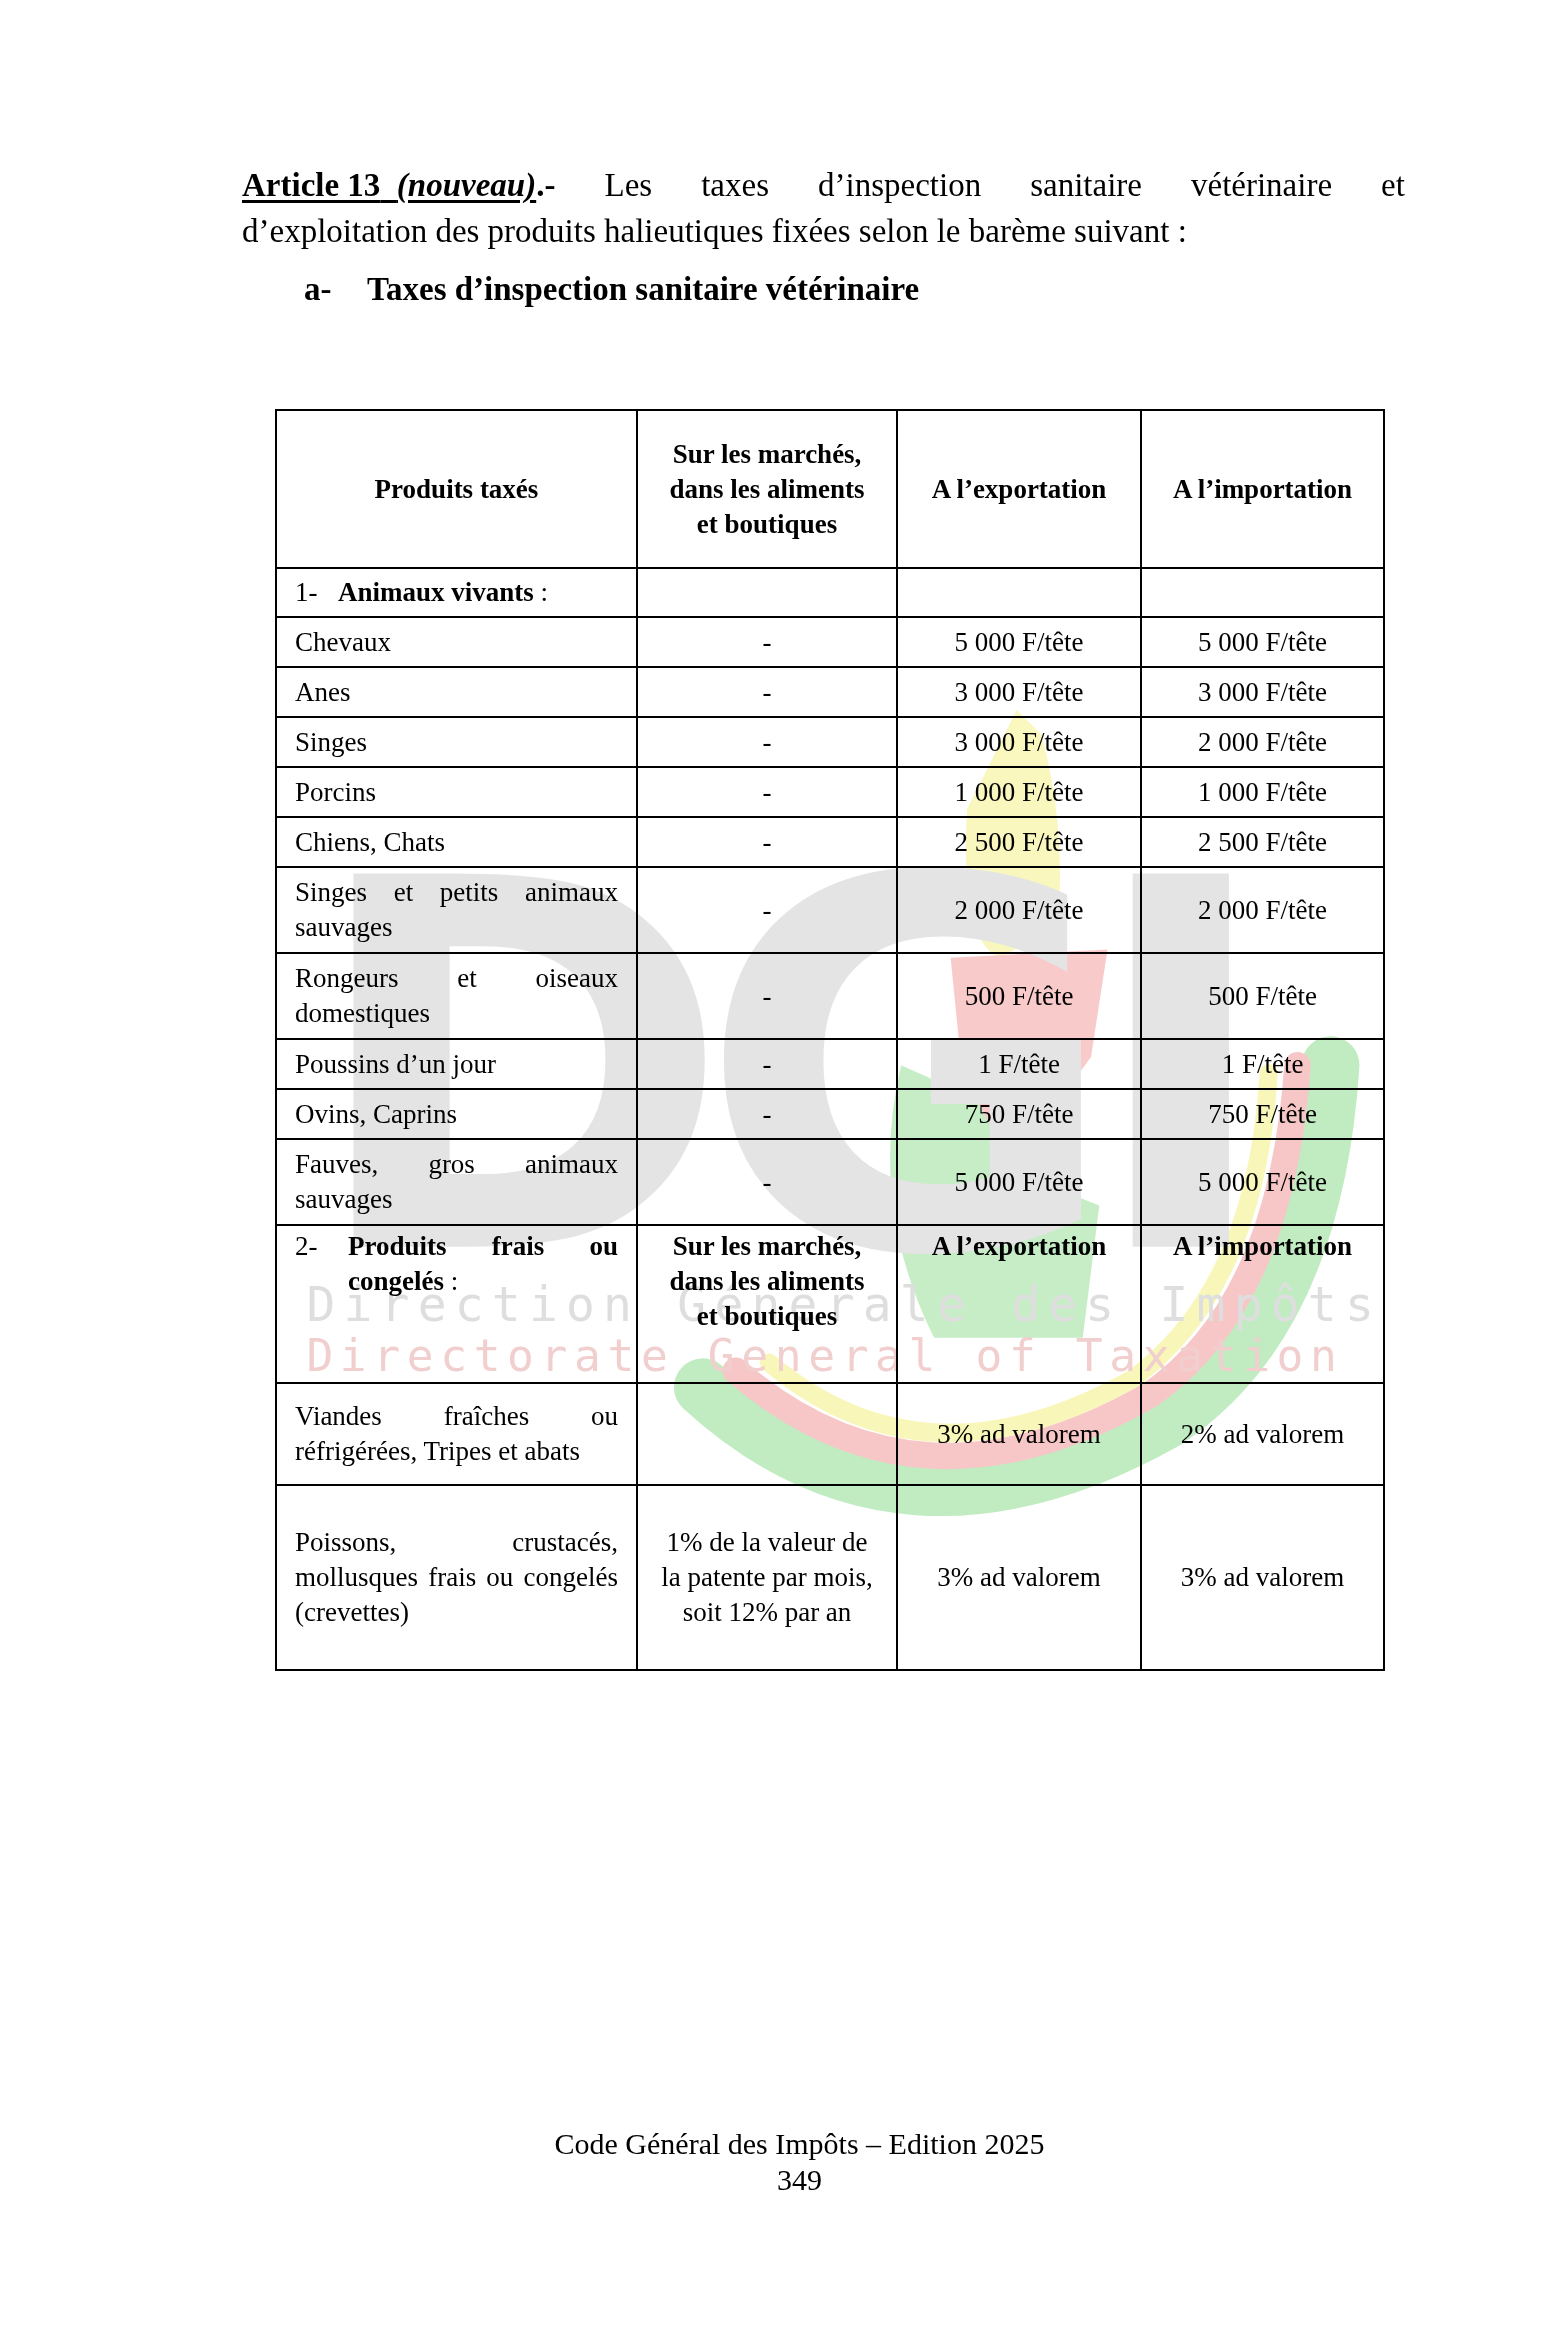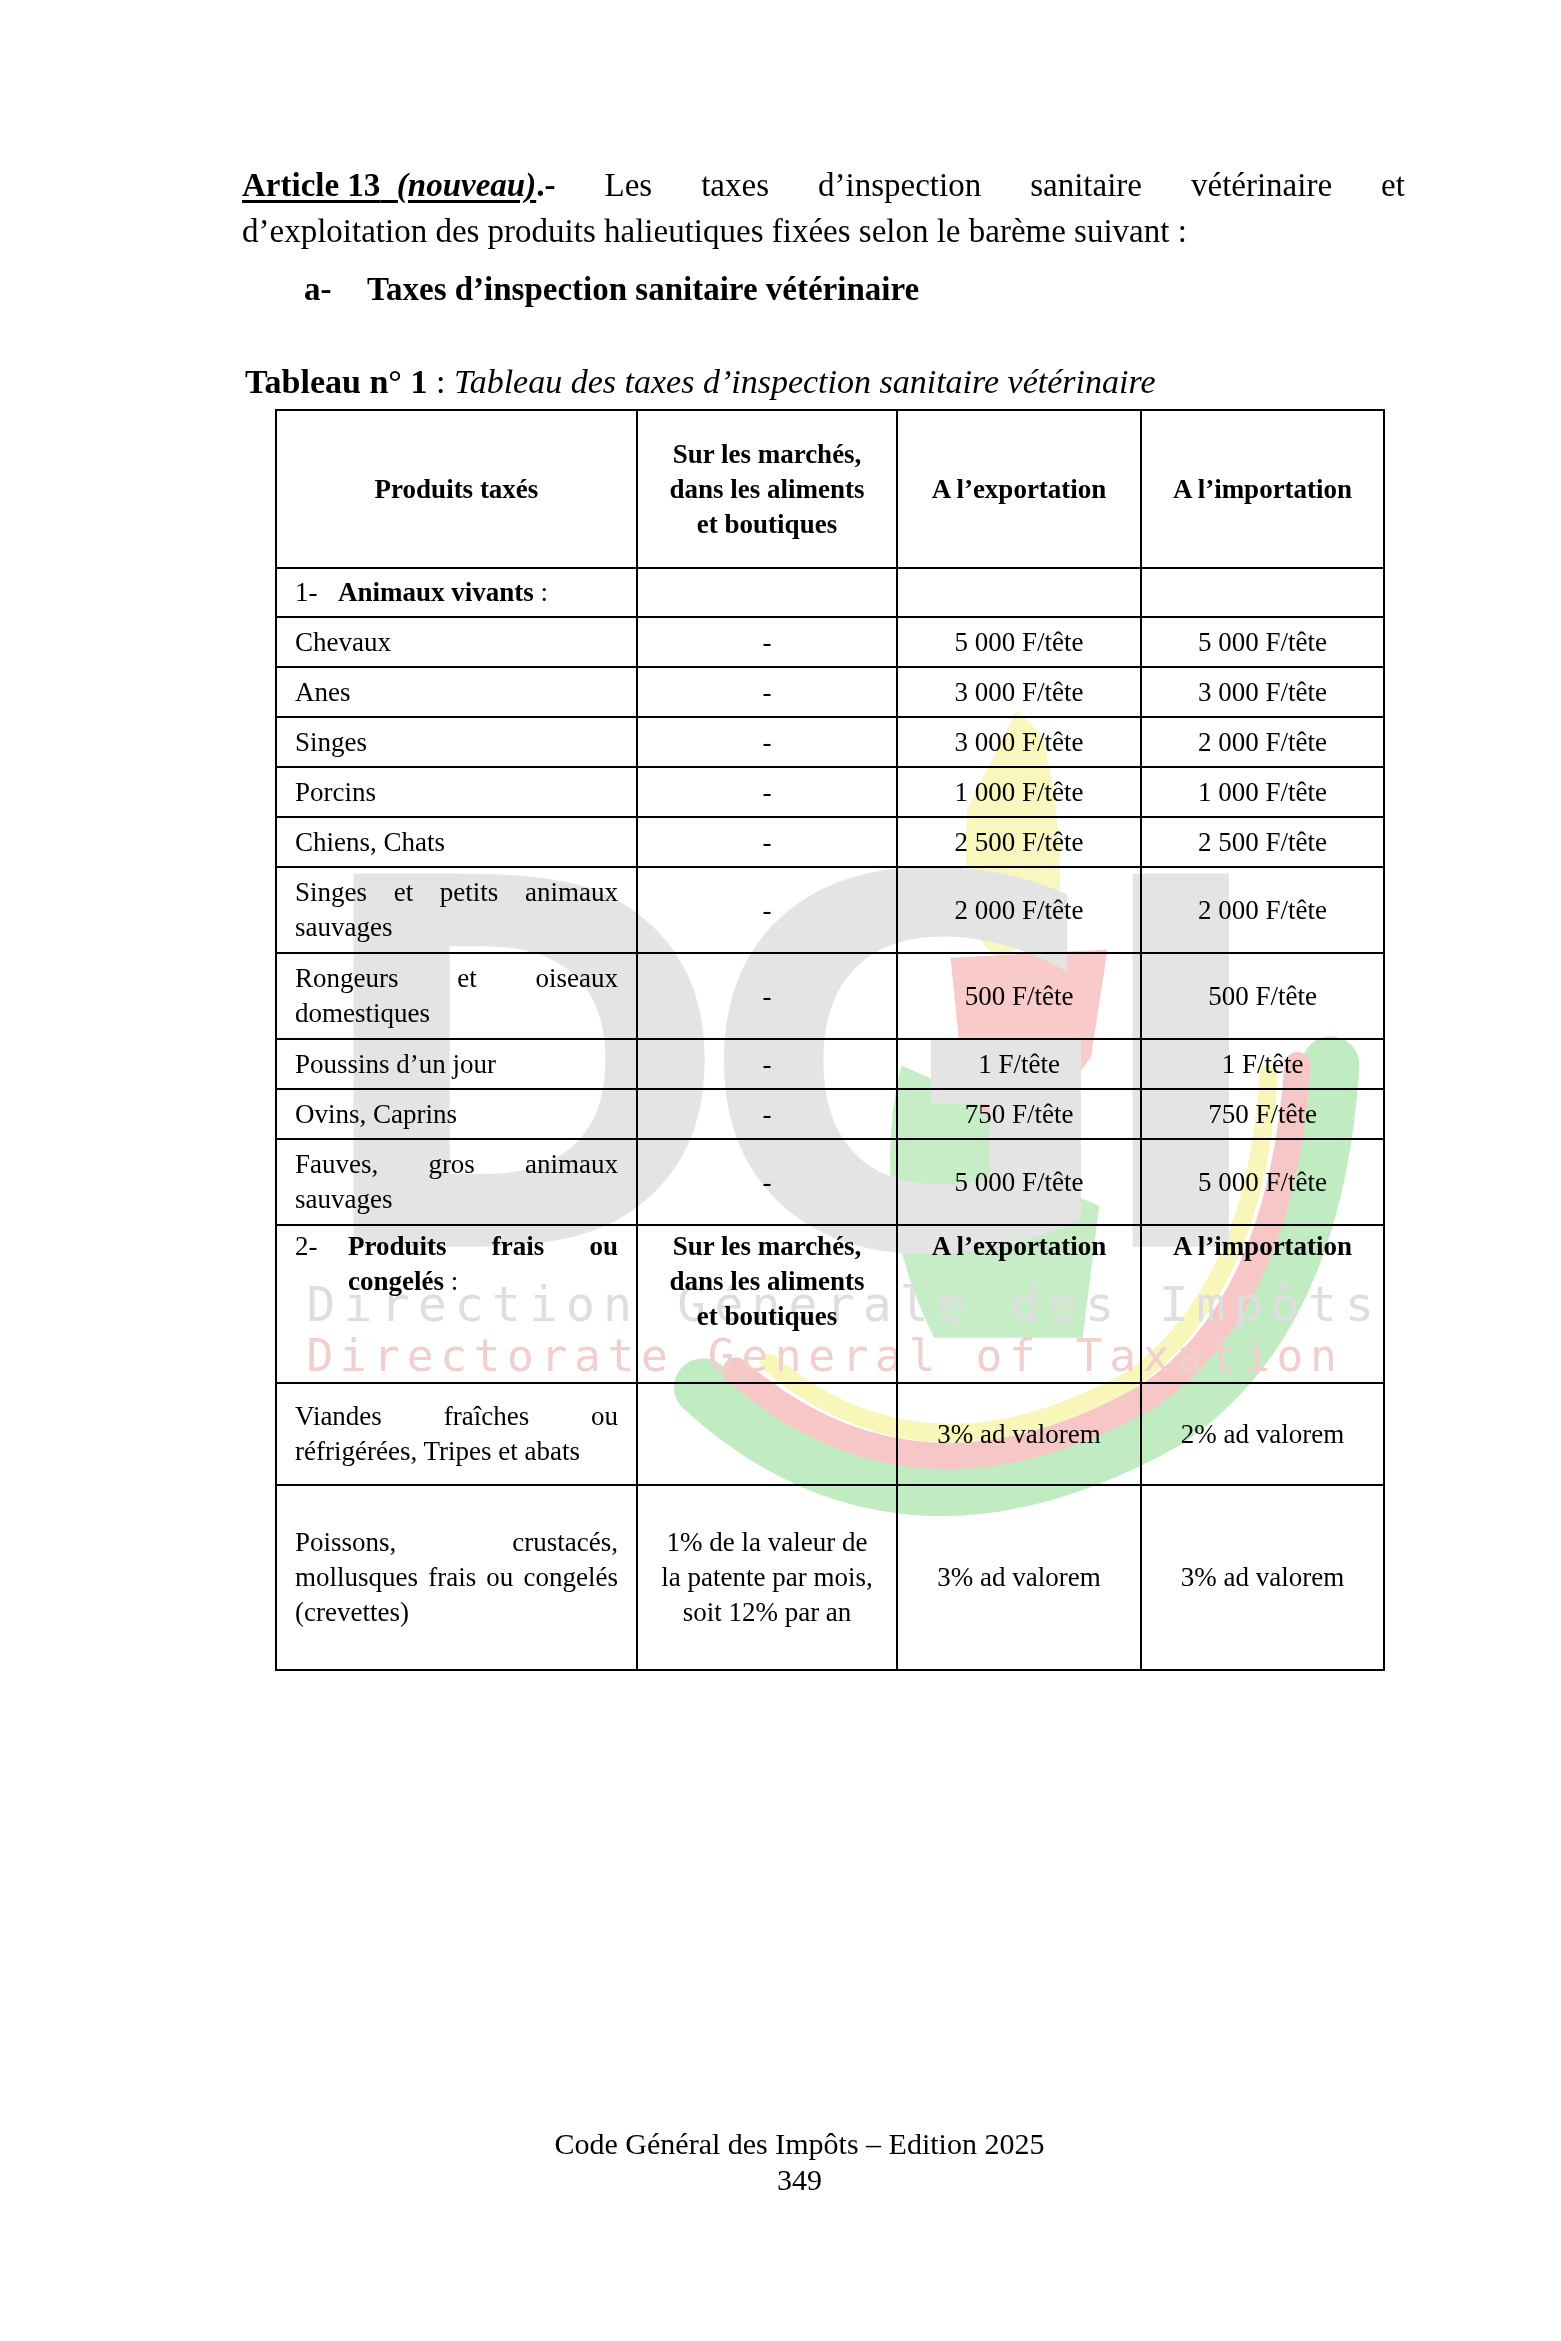--- a/index.html
+++ b/index.html
@@ -185,23 +185,20 @@
       <span>vétérinaire</span>
       <span>et</span>
     </div>
     <div>d’exploitation des produits halieutiques fixées selon le barème suivant :</div>
   </div>
 
   <div class="subheading">
     <span class="marker">a-</span><span>Taxes d’inspection sanitaire vétérinaire</span>
   </div>
 
-  <div class="caption">
-    <span class="cap-label">Tableau n° 1</span><span> : </span><span class="cap-title">Tableau des taxes d’inspection sanitaire vétérinaire</span>
-  </div>
 
   <table class="tax-table">
     <colgroup>
       <col class="c1">
         <col class="c2">
         <col class="c3">
         <col class="c4">
     </colgroup>
     <tbody id="table-body">
       <tr class="row-header">

